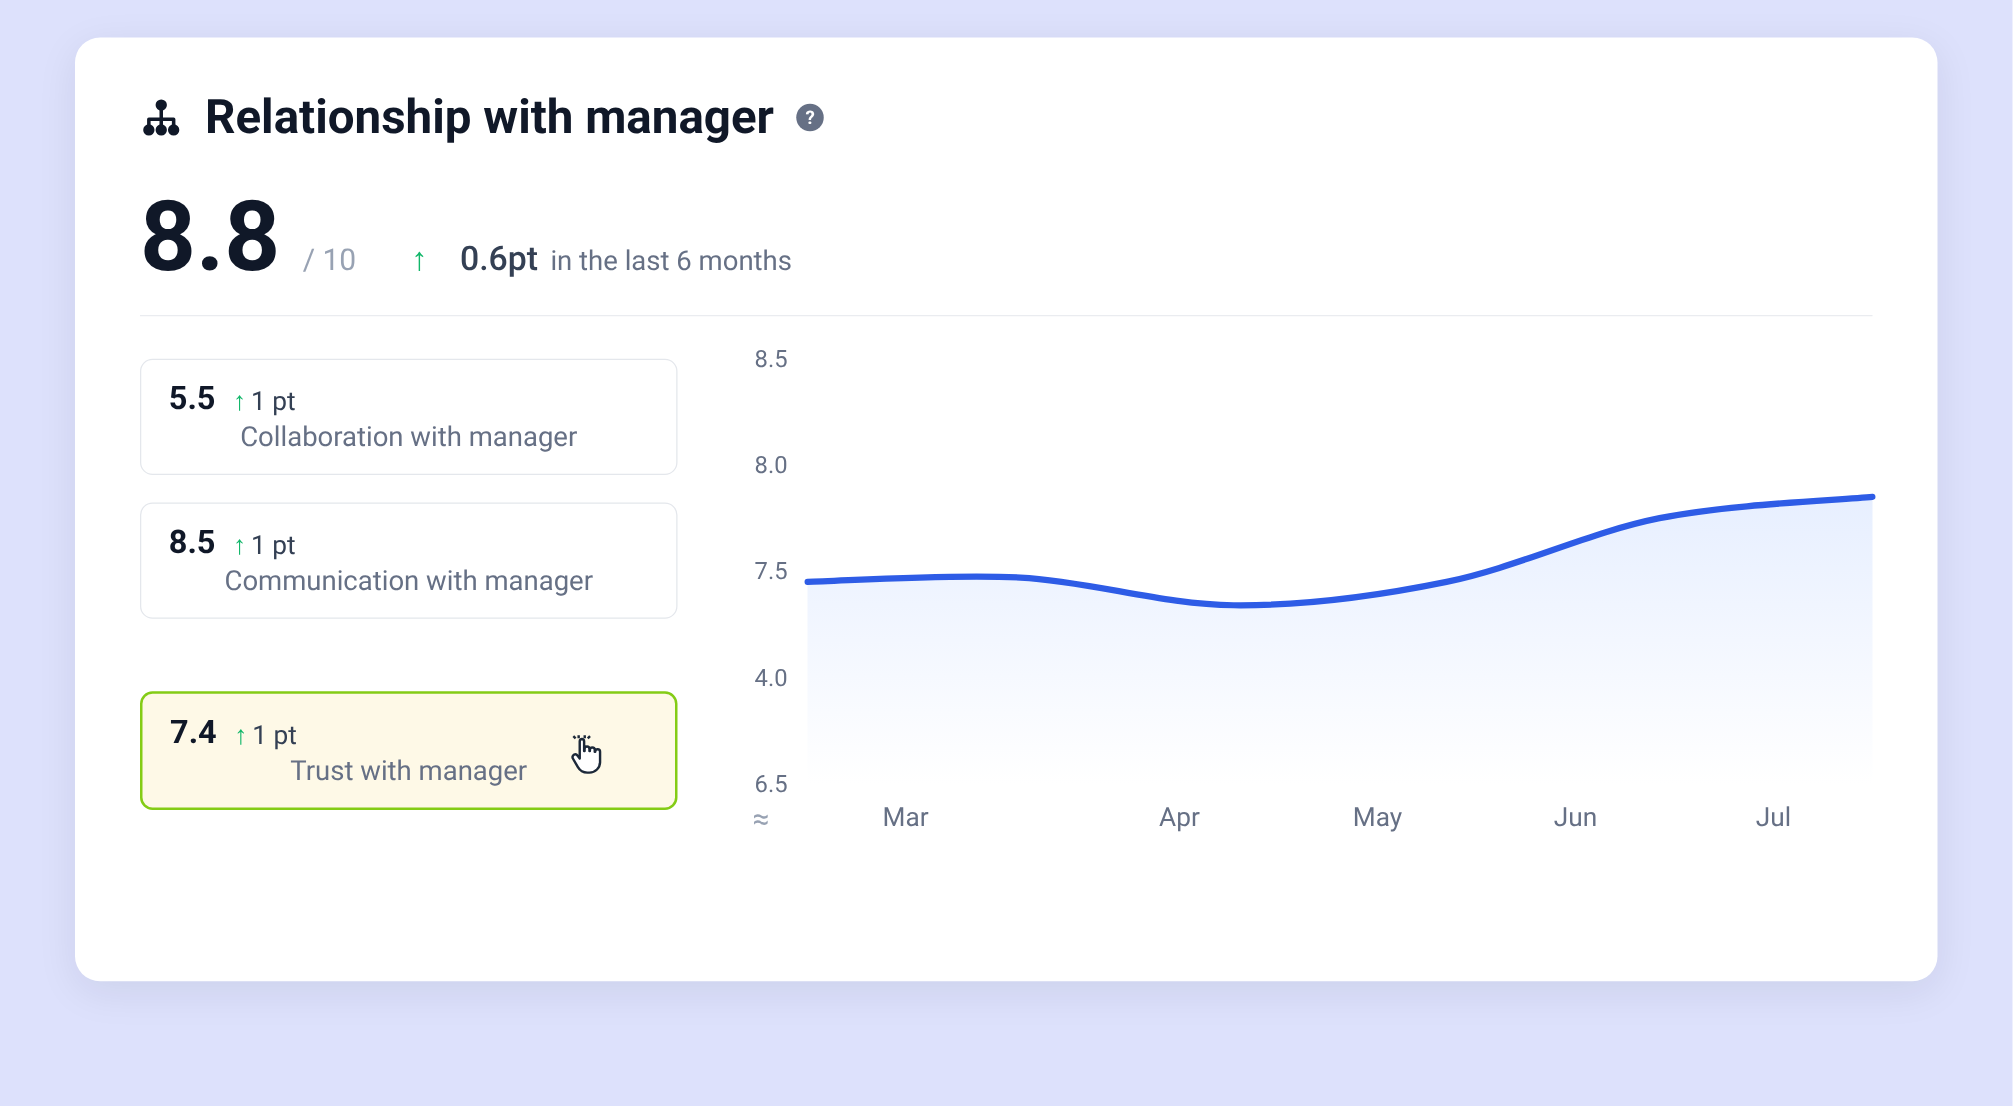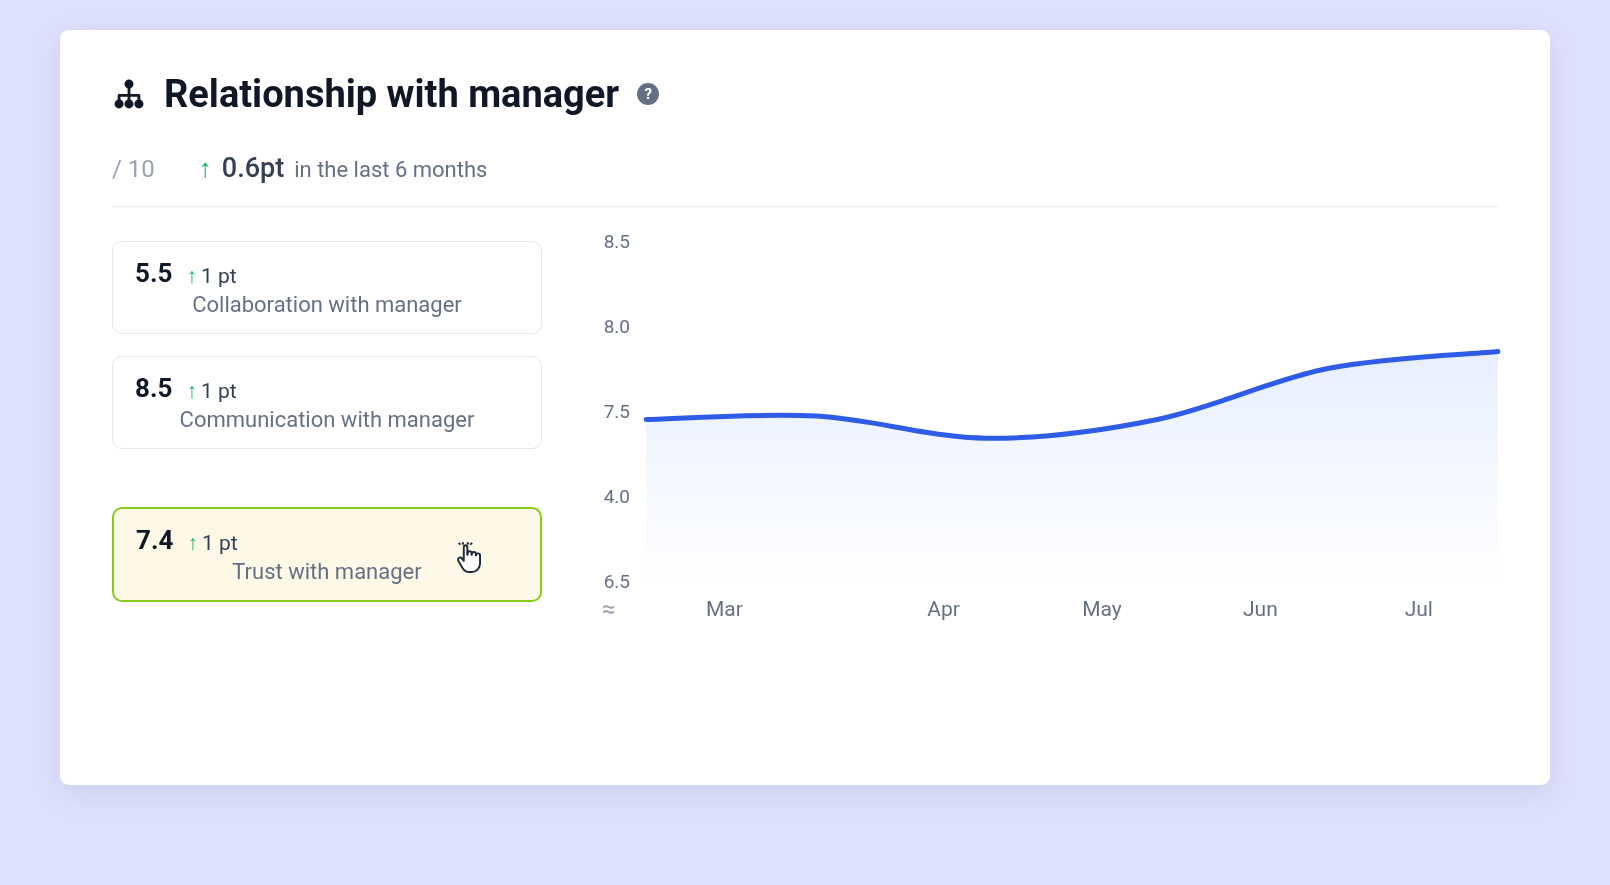--- a/index.html
+++ b/index.html
@@ -6,21 +6,21 @@
   body {
     font-family: -apple-system, BlinkMacSystemFont, "Segoe UI", Roboto, Helvetica, Arial, sans-serif;
     background: #dde1fc;
     width: 1610px;
     height: 885px;
     padding: 30px 60px 100px 60px;
     color: #1d2939;
   }
   .card {
     background: #fff;
-    border-radius: 9px;
+    border-radius: 20px;
     width: 100%;
     height: 100%;
     padding: 42px 52px 30px 52px;
     box-shadow: 0 8px 32px rgba(16,24,40,0.08);
     display: flex;
     flex-direction: column;
   }
   .header {
     display: flex;
     align-items: center;
@@ -48,21 +48,21 @@
     align-items: baseline;
     gap: 18px;
     margin-top: 36px;
     padding-bottom: 22px;
     border-bottom: 1px solid #eaecf0;
   }
   .score-value { font-size: 78px; font-weight: 700; color: #101828; line-height: 1; }
   .score-max { font-size: 24px; color: #98a2b3; font-weight: 400; }
   .delta-wrap { display: flex; align-items: baseline; gap: 10px; margin-left: 26px; }
   .delta-arrow { color: #12b76a; font-size: 26px; font-weight: 700; }
-  .delta-value { font-size: 27px; color: #344054; font-weight: 500; }
+  .delta-value { font-size: 27px; color: #344054; font-weight: 500; margin-left: 16px; }
   .delta-period { font-size: 22px; color: #667085; }
   .body {
     display: flex;
     gap: 40px;
     margin-top: 34px;
     flex: 1;
     min-height: 0;
   }
   .metrics {
     display: flex;
@@ -157,20 +157,21 @@
         <circle cx="12" cy="19" r="2.2" fill="#101828"></circle>
         <circle cx="19" cy="19" r="2.2" fill="#101828"></circle>
         <path d="M12 7.5 V12 M5 16.5 V13 H19 V16.5 M12 12 V16.5"></path>
       </svg>
     </span>
     <h1 class="header-title">Relationship with manager</h1>
     <span class="help-icon">?</span>
   </div>
 
   <div class="score-row">
+    <span class="score-value">8.8</span>
     <span class="score-max">/ 10</span>
     <span class="delta-wrap">
       <span class="delta-arrow">↑</span>
       <span class="delta-value">0.6pt</span>
       <span class="delta-period">in the last 6 months</span>
     </span>
   </div>
 
   <div class="body">
 

